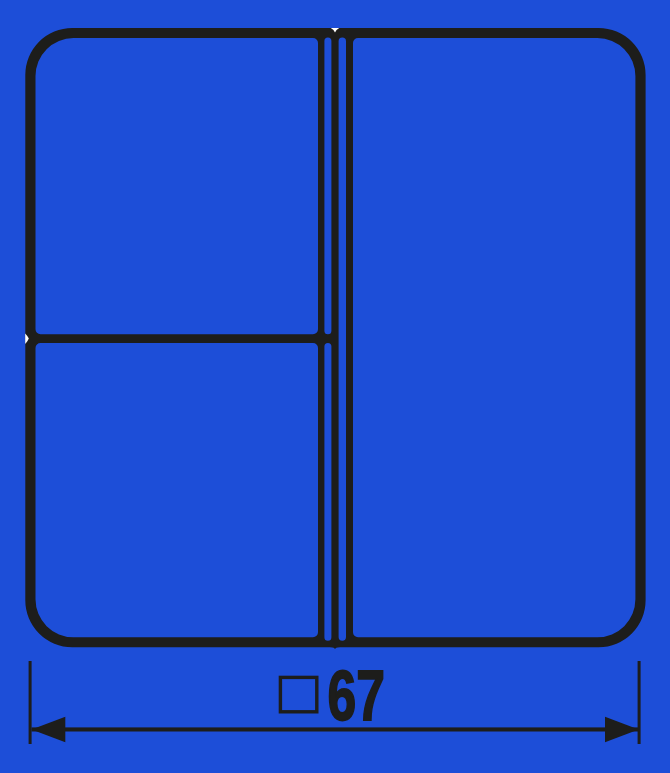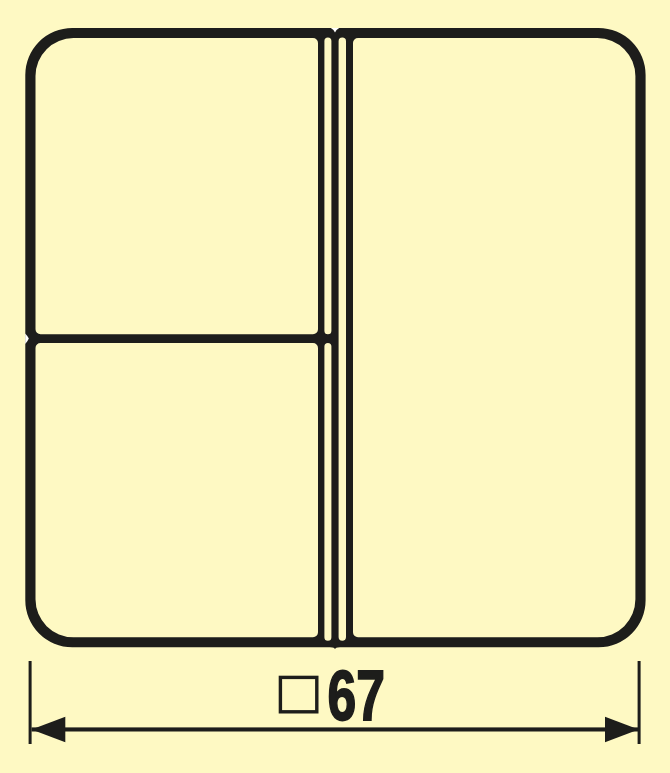--- a/index.html
+++ b/index.html
@@ -1,16 +1,16 @@
 <!DOCTYPE html>
 <html><head>
 <meta charset="utf-8">
 <style>
   html,body{margin:0;padding:0;background:#ffffff;}
-  .page{width:670px;height:773px;position:relative;background:#fef9c3;font-family:"Liberation Sans",sans-serif;}
+  .page{width:670px;height:773px;position:relative;background:#1d4ed8;font-family:"Liberation Sans",sans-serif;}
 </style>
 </head>
 <body>
 <div class="page">
 <svg width="670" height="773" viewBox="0 0 670 773" xmlns="http://www.w3.org/2000/svg">
 
   <path fill="#1d1d1b" fill-rule="evenodd" d="
     M 72.3 28 L 598.6 28 A 47 47 0 0 1 645.6 75 L 645.6 600.3 A 47 47 0 0 1 598.6 647.3 L 72.3 647.3 A 47 47 0 0 1 25.3 600.3 L 25.3 75 A 47 47 0 0 1 72.3 28 Z
     M 73.5 38 L 313 38 A 5 5 0 0 1 318 43 L 318 329.3 A 5 5 0 0 1 313 334.3 L 40.5 334.3 A 5 5 0 0 1 35.5 329.3 L 35.5 76 A 38 38 0 0 1 73.5 38 Z
     M 40.5 343 L 313 343 A 5 5 0 0 1 318 348 L 318 632.3 A 5 5 0 0 1 313 637.3 L 73.5 637.3 A 38 38 0 0 1 35.5 599.3 L 35.5 348 A 5 5 0 0 1 40.5 343 Z

